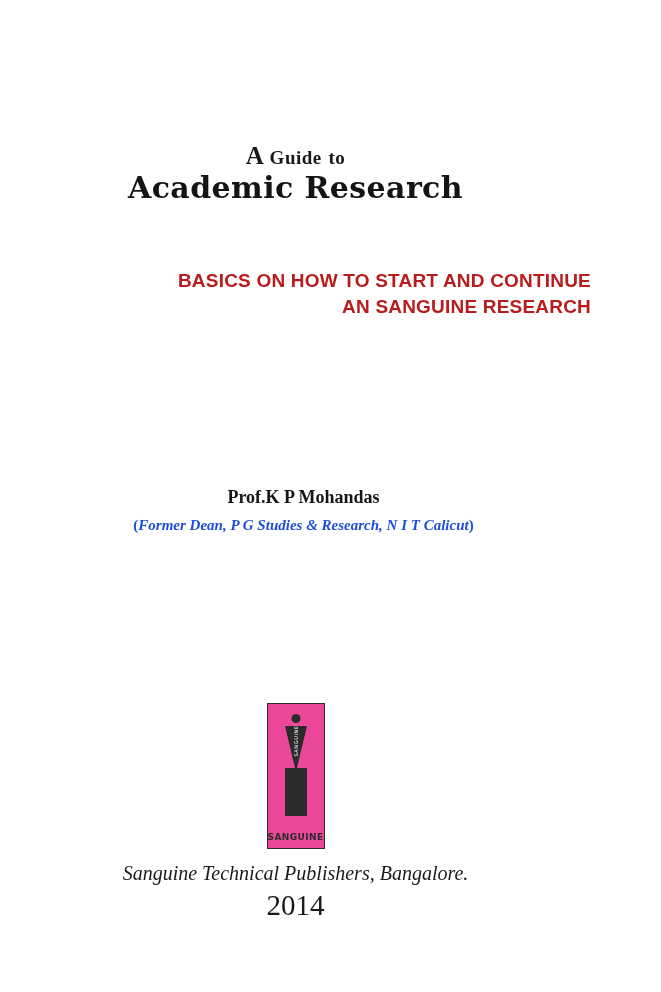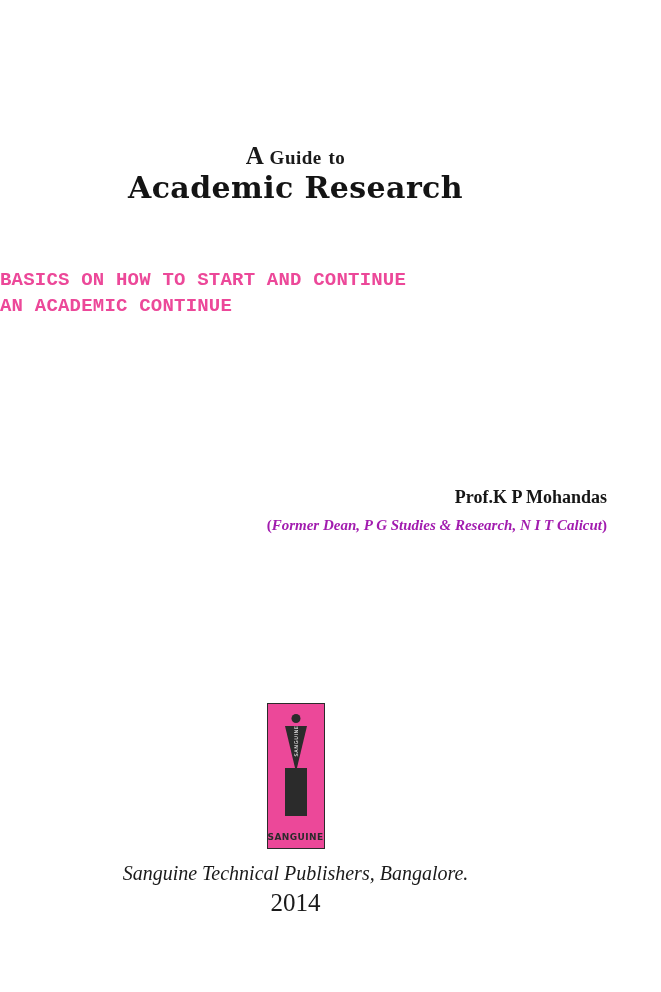--- a/index.html
+++ b/index.html
@@ -46,48 +46,48 @@
     font-weight: bold;
     letter-spacing: 0.4px;
     color: #141414;
   }
 
   .subtitle-block {
     position: absolute;
     top: 268px;
     left: 0;
     width: 100%;
-    text-align: left;
-    font-family: Liberation Mono, monospace;
+    text-align: right;
+    font-family: Liberation Sans, sans-serif;
     font-size: 19px;
     font-weight: bold;
     line-height: 1.35;
     letter-spacing: 0.2px;
-    color: #ec4899;
+    color: #b91c1c;
   }
 
   .author-block {
     position: absolute;
     top: 487px;
-    left: 16px;
-    width: 100%;
-    text-align: right;
+    left: 8px;
+    width: 100%;
+    text-align: center;
   }
   .author-name {
     font-family: "Liberation Serif", serif;
     font-size: 18px;
     font-weight: bold;
     color: #161616;
   }
   .author-affiliation {
     margin-top: 9px;
     font-family: "Liberation Serif", serif;
     font-size: 15px;
     font-weight: bold;
-    color: #a21caf;
+    color: #1d4ed8;
   }
   .author-affiliation i {
     font-style: italic;
   }
 
   .logo-block {
     position: absolute;
     top: 703px;
     left: 0;
     width: 100%;
@@ -164,41 +164,41 @@
   }
   .publisher-name {
     font-family: "Liberation Serif", serif;
     font-style: italic;
     font-size: 20px;
     color: #1a1a1a;
   }
   .publisher-year {
     margin-top: 4px;
     font-family: "Liberation Serif", serif;
-    font-size: 25px;
+    font-size: 29px;
     color: #1a1a1a;
   }
 </style>
 </head>
 <body>
 
 <div class="page">
 
   <div class="title-block">
     <div class="title-line-1">
       <span>A</span>
       <span class="small-caps">Guide</span>
       <span class="small-caps">to</span>
     </div>
     <div class="title-line-2">Academic Research</div>
   </div>
 
   <div class="subtitle-block">
     <div>BASICS ON HOW TO START AND CONTINUE</div>
-    <div>AN ACADEMIC CONTINUE</div>
+    <div>AN SANGUINE RESEARCH</div>
   </div>
 
   <div class="author-block">
     <div class="author-name">Prof.K P Mohandas</div>
     <div class="author-affiliation"><span>(</span><i>Former Dean, P G Studies &amp; Research, N I T Calicut</i><span>)</span></div>
   </div>
 
   <div class="logo-block">
     <div class="logo-frame">
       <div class="logo-dot"></div>

